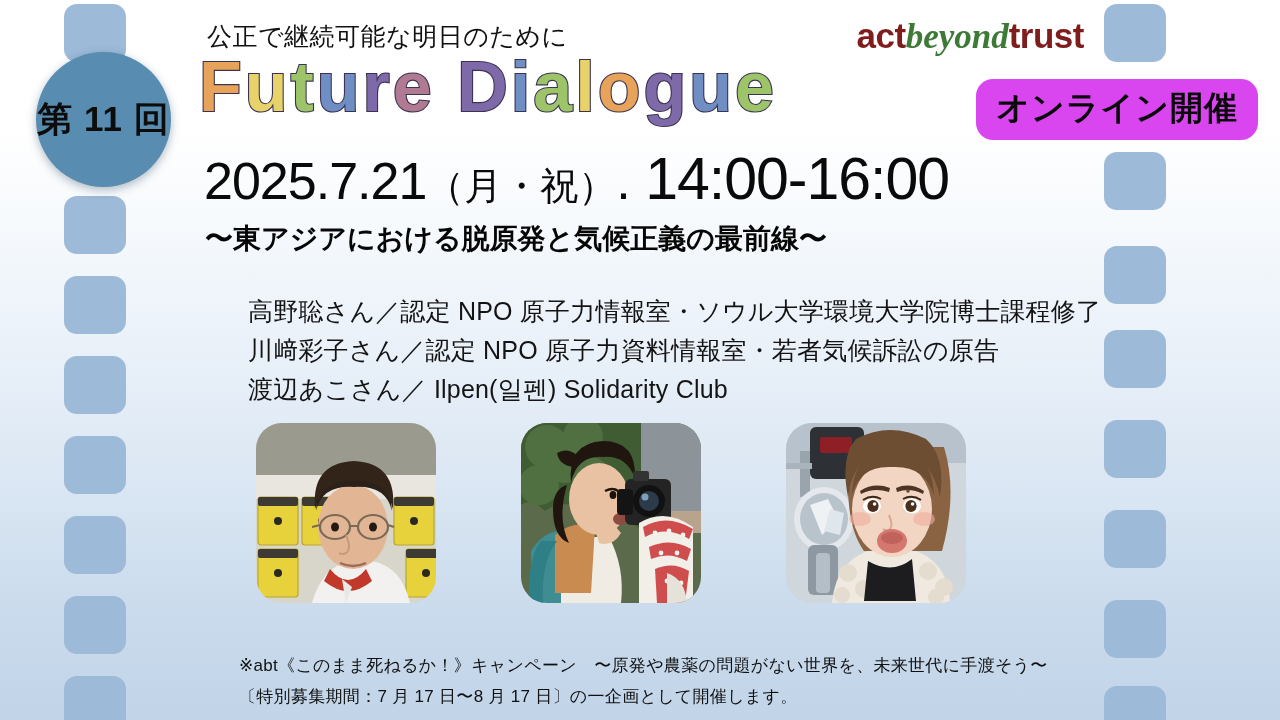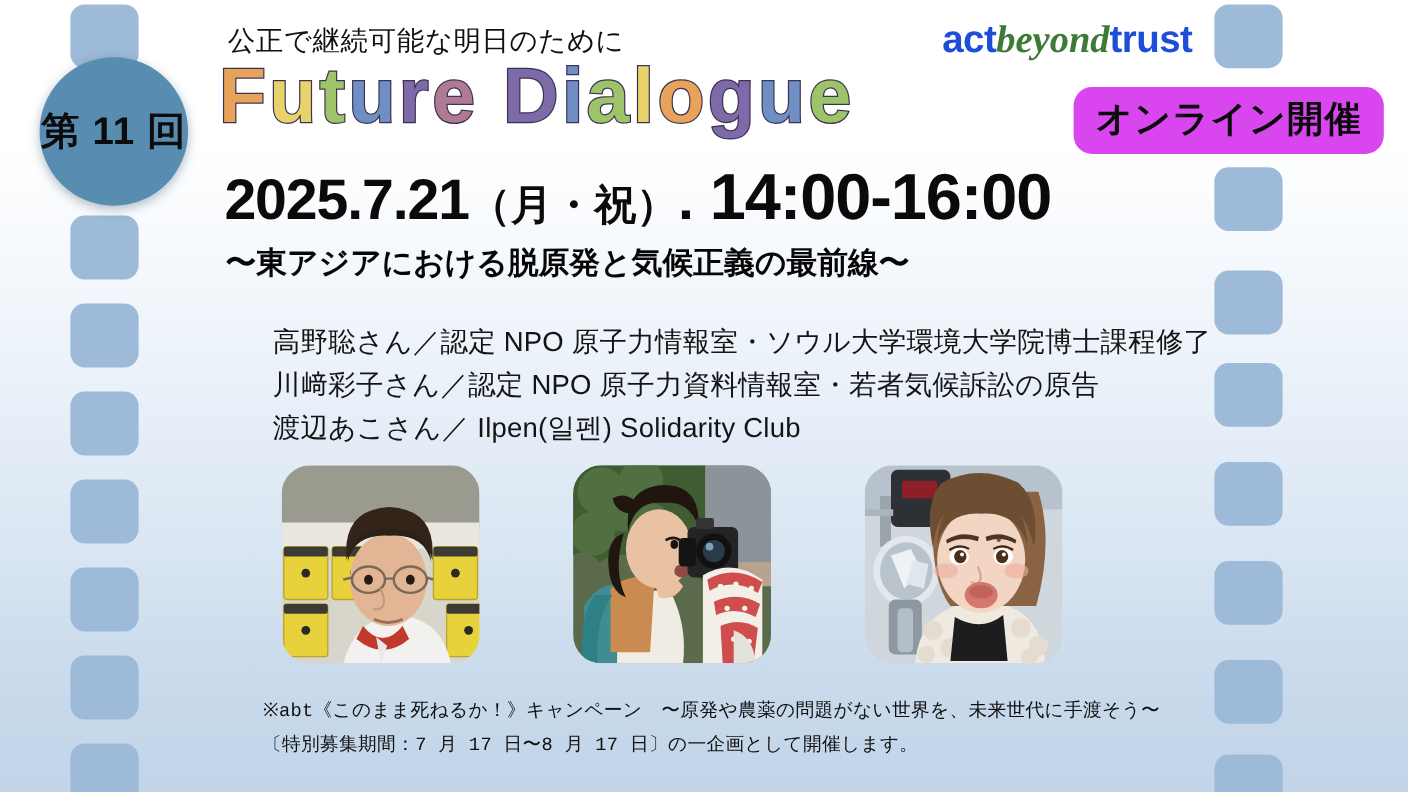--- a/index.html
+++ b/index.html
@@ -33,21 +33,21 @@
     font-size:35px; font-weight:700; color:#0c0c0c;
     letter-spacing:1px; white-space:nowrap;
   }
 
   
   .abt-logo {
     position:absolute; right:196px; top:16px; z-index:5;
     font-size:35px; font-weight:700; white-space:nowrap;
     letter-spacing:-0.5px;
   }
-  .abt-logo .dark  { color:#1d4ed8; }
+  .abt-logo .dark  { color:#7f1d1d; }
   .abt-logo .green {
     color:#3d7a36; font-family:"Liberation Serif","DejaVu Serif",serif;
     font-style:italic; font-weight:700; letter-spacing:0px;margin-top:39px;
   }
 
   
   .online-badge {
     position:absolute; right:22px; top:79px; z-index:6;
     background:#d946ef; border-radius:17px;
     padding:7px 20px 9px 20px;
@@ -68,21 +68,21 @@
     font-size:70px; font-weight:700;
     letter-spacing:3px; white-space:nowrap; line-height:1;
   }
   .big-title span {
     -webkit-text-stroke:2.2px #3c3352;
     paint-order:stroke fill;
   }
 
   .date-line {
     position:absolute; left:204px; top:150px;
-    font-size:59px; font-weight:700; color:#0a0a0a;
+    font-size:59px; font-weight:400; color:#0a0a0a;
     white-space:nowrap; line-height:1; letter-spacing:-1px;
   }
   .date-line .d-ymd { font-size:52px; }
   .date-line .d-day { font-size:38px; letter-spacing:0px; }
   .date-line .d-time { font-size:59px; }
 
   .sub-title {
     position:absolute; left:205px; top:222px;
     font-size:28px; font-weight:700; color:#060606;
     white-space:nowrap; letter-spacing:0px; line-height:1.2;
@@ -99,21 +99,21 @@
   .photo {
     position:absolute; top:0; width:180px; height:180px;
     border-radius:26px; overflow:hidden;
   }
   .photo:nth-child(1) { left:0; }
   .photo:nth-child(2) { left:265px; }
   .photo:nth-child(3) { left:530px; }
   .photo svg { display:block; width:180px; height:180px; }
 
   
-  .footer { position:absolute; left:239px; top:632px;font-family:Liberation Mono, monospace; }
+  .footer { position:absolute; left:239px; top:650px; }
   .footer-line {
     font-size:17px; color:#101010; line-height:1.85;
     white-space:nowrap; letter-spacing:0.3px;
   }
 </style>
 </head>
 <body>
 
 <div class="strip left">
     <div class="sq" style="top: 4px;"></div>

